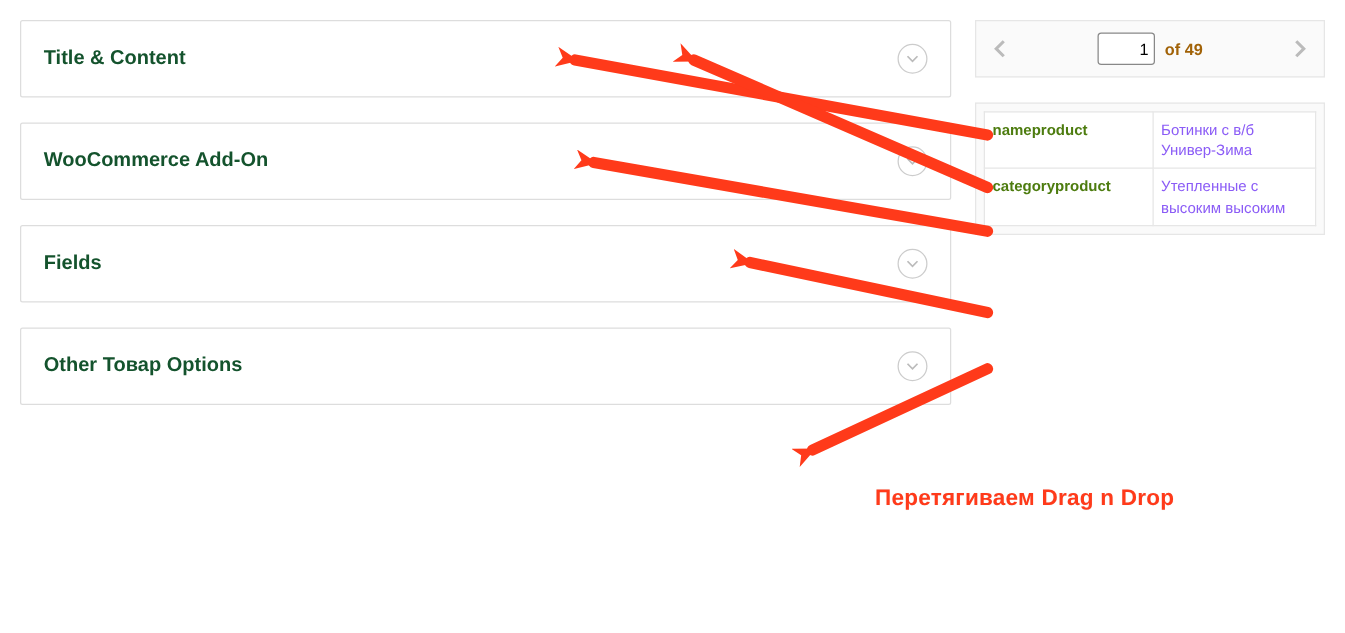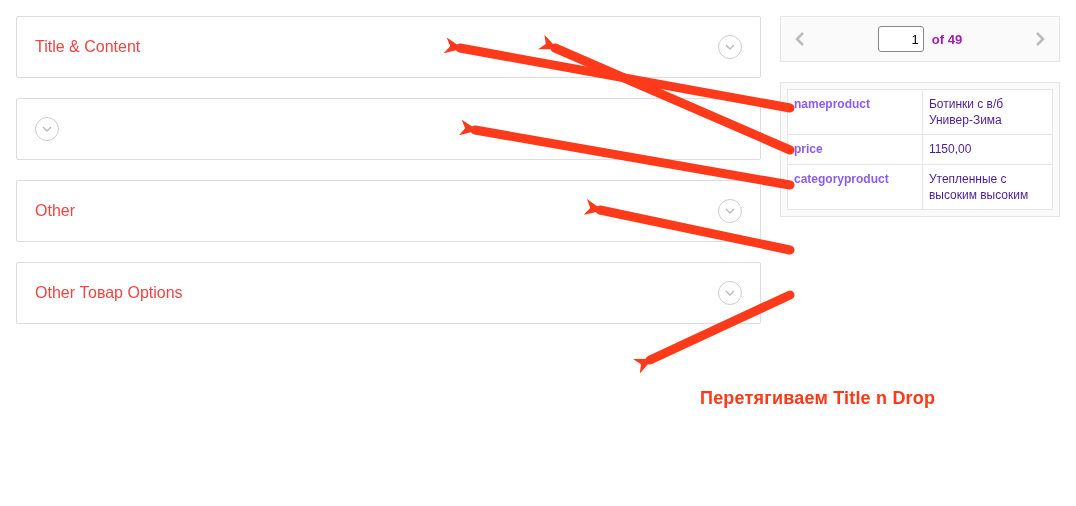--- a/index.html
+++ b/index.html
@@ -1,65 +1,66 @@
 <!DOCTYPE html>
 <html><head>
 <meta charset="utf-8">
 <style>
   html, body { margin:0; padding:0; font-family: -apple-system, "Helvetica Neue", Arial, sans-serif; background:#fff; }
   .canvas { position:relative; width:1076px; height:506px; box-sizing:border-box; }
   .left-col { position:absolute; left:16px; top:16px; width:745px; }
   .panel { background:#fff; border:1px solid #ddd; border-radius:2px; margin-bottom:20px; height:62px; display:flex; align-items:center; justify-content:space-between; padding:0 18px; box-sizing:border-box; }
   .panel:last-child { margin-bottom:0; }
-  .panel-title { color:#ef4444; font-size:16px; font-weight:400; }
+  .panel-title { color:#14532d; font-size:16px; font-weight:700; }
   .chev-circle { width:22px; height:22px; border:1px solid #ccc; border-radius:50%; display:flex; align-items:center; justify-content:center; }
   .chev-circle svg { display:block; }
 
   .right-col { position:absolute; left:780px; top:16px; width:280px; }
   .pager-box { border:1px solid #e6e6e6; background:#fafafa; padding:8px 6px; }
   .pager { display:flex; align-items:center; justify-content:space-between; }
   .nav-arrow { width:28px; height:28px; display:flex; align-items:center; justify-content:center; color:#999; }
   .nav-arrow svg { display:block; }
   .pager-center { display:flex; align-items:center; gap:8px; }
   .pager-input { width:36px; height:20px; text-align:right; padding:2px 4px; font-size:13px; border:1px solid #888; border-radius:3px; }
-  .pager-of { color:#a21caf; font-size:13px; font-weight:600; }
+  .pager-of { color:#a16207; font-size:13px; font-weight:600; }
 
   .table-box { margin-top:20px; border:1px solid #e6e6e6; background:#fafafa; padding:6px; }
   .dtable { width:100%; border-collapse:collapse; table-layout:fixed; }
   .dtable td { border:1px solid #e6e6e6; padding:6px 6px; font-size:12px; vertical-align:top; word-break:break-word; background:#fff; line-height:1.35; }
-  .dtable td.key { color:#8b5cf6; font-weight:700; width:46%; }
-  .dtable td.val { color:#4c1d95; }
+  .dtable td.key { color:#4d7c0f; font-weight:700; width:46%; }
+  .dtable td.val { color:#8b5cf6; }
 
   .annot { position:absolute; color:#ff3a1a; font-weight:900; font-size:18px; letter-spacing:.2px; text-shadow:0 0 1px rgba(0,0,0,.08); }
 
   .arrows-layer { position:absolute; left:0; top:0; width:1076px; height:506px; pointer-events:none; }
 </style>
 </head>
 <body>
 
 <div class="canvas">
 
   <div class="left-col">
     <div class="panel">
       <span class="panel-title">Title &amp; Content</span>
       <span class="chev-circle">
         <svg width="10" height="10" viewBox="0 0 10 10">
             <path d="M1 3 L5 7 L9 3" fill="none" stroke="#bbb" stroke-width="1.4"></path>
           </svg>
       </span>
     </div>
     <div class="panel">
+      <span class="panel-title">WooCommerce Add-On</span>
       <span class="chev-circle">
         <svg width="10" height="10" viewBox="0 0 10 10">
             <path d="M1 3 L5 7 L9 3" fill="none" stroke="#bbb" stroke-width="1.4"></path>
           </svg>
       </span>
     </div>
     <div class="panel">
-      <span class="panel-title">Other</span>
+      <span class="panel-title">Fields</span>
       <span class="chev-circle">
         <svg width="10" height="10" viewBox="0 0 10 10">
             <path d="M1 3 L5 7 L9 3" fill="none" stroke="#bbb" stroke-width="1.4"></path>
           </svg>
       </span>
     </div>
     <div class="panel">
       <span class="panel-title">Other Товар Options</span>
       <span class="chev-circle">
         <svg width="10" height="10" viewBox="0 0 10 10">
@@ -90,33 +91,29 @@
     </div>
 
     <div class="table-box">
       <table class="dtable">
         <tbody>
           <tr>
             <td class="key">nameproduct</td>
             <td class="val">Ботинки с в/б Универ-Зима</td>
           </tr>
           <tr>
-            <td class="key">price</td>
-            <td class="val">1150,00</td>
-          </tr>
-          <tr>
             <td class="key">categoryproduct</td>
             <td class="val">Утепленные с высоким высоким</td>
           </tr>
         </tbody>
       </table>
     </div>
   </div>
 
-  <div class="annot" style="left:700px; top:388px;">Перетягиваем Title n Drop</div>
+  <div class="annot" style="left:700px; top:388px;">Перетягиваем Drag n Drop</div>
 
   <svg class="arrows-layer" viewBox="0 0 1076 506">
     <defs>
       <marker id="ah" markerWidth="18" markerHeight="16" refX="3" refY="8" orient="auto" markerUnits="userSpaceOnUse">
         <path d="M0,8 L18,0 L13,8 L18,16 Z" fill="#ff3a1a"></path>
       </marker>
     </defs>
     <g stroke="#ff3a1a" stroke-width="9" stroke-linecap="round" fill="none">
       <line x1="790" y1="108" x2="460" y2="48" marker-end="url(#ah)"></line>
       <line x1="790" y1="150" x2="555" y2="48" marker-end="url(#ah)"></line>

